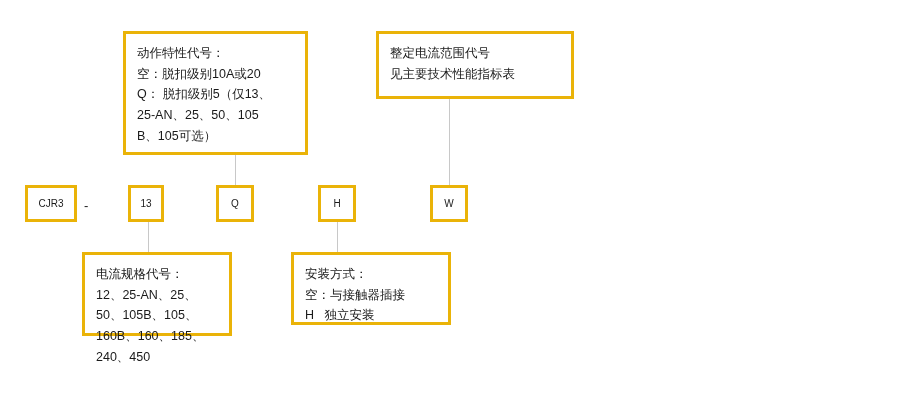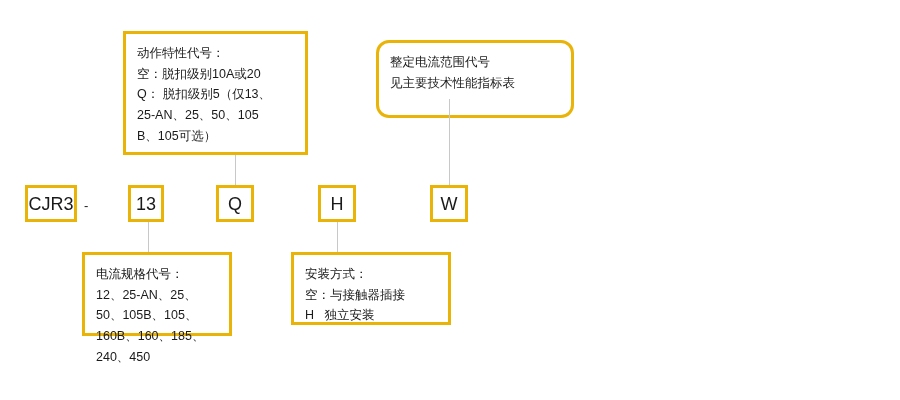--- a/index.html
+++ b/index.html
@@ -23,21 +23,21 @@
   .box {
     position: absolute;
     border: 3px solid #eab308;
     background: #ffffff;
     box-sizing: border-box;
   }
   .code-box {
     display: flex;
     align-items: center;
     justify-content: center;
-    font-size: 18px;
+    font-size: 10px;
     color: #1a1a1a;
     line-height: 1;
   }
   .note-box {
     padding: 9px 10px 9px 11px;
     font-size: 12.5px;
     line-height: 1.65;
     color: #1a1a1a;
     white-space: pre-wrap;
   }
@@ -57,21 +57,21 @@
 <body>
 
 <div class="canvas">
 
   <div class="box note-box" style="left:123px; top:31px; width:185px; height:124px;">动作特性代号：
 空：脱扣级别10A或20
 Q： 脱扣级别5（仅13、
 25-AN、25、50、105
 B、105可选）</div>
 
-  <div class="box note-box" style="left:376px; top:40px; width:198px; height:78px;border-radius:13px;">整定电流范围代号
+  <div class="box note-box" style="left:376px; top:31px; width:198px; height:68px;">整定电流范围代号
 见主要技术性能指标表</div>
 
   <div class="line vline" style="left:235px; top:155px; height:30px;"></div>
 
   <div class="line vline" style="left:449px; top:99px; height:86px;"></div>
 
   <div class="box code-box" style="left:25px; top:185px; width:52px; height:37px;">CJR3</div>
 
   <div class="dash" style="left:84px; top:199px;">-</div>
 

